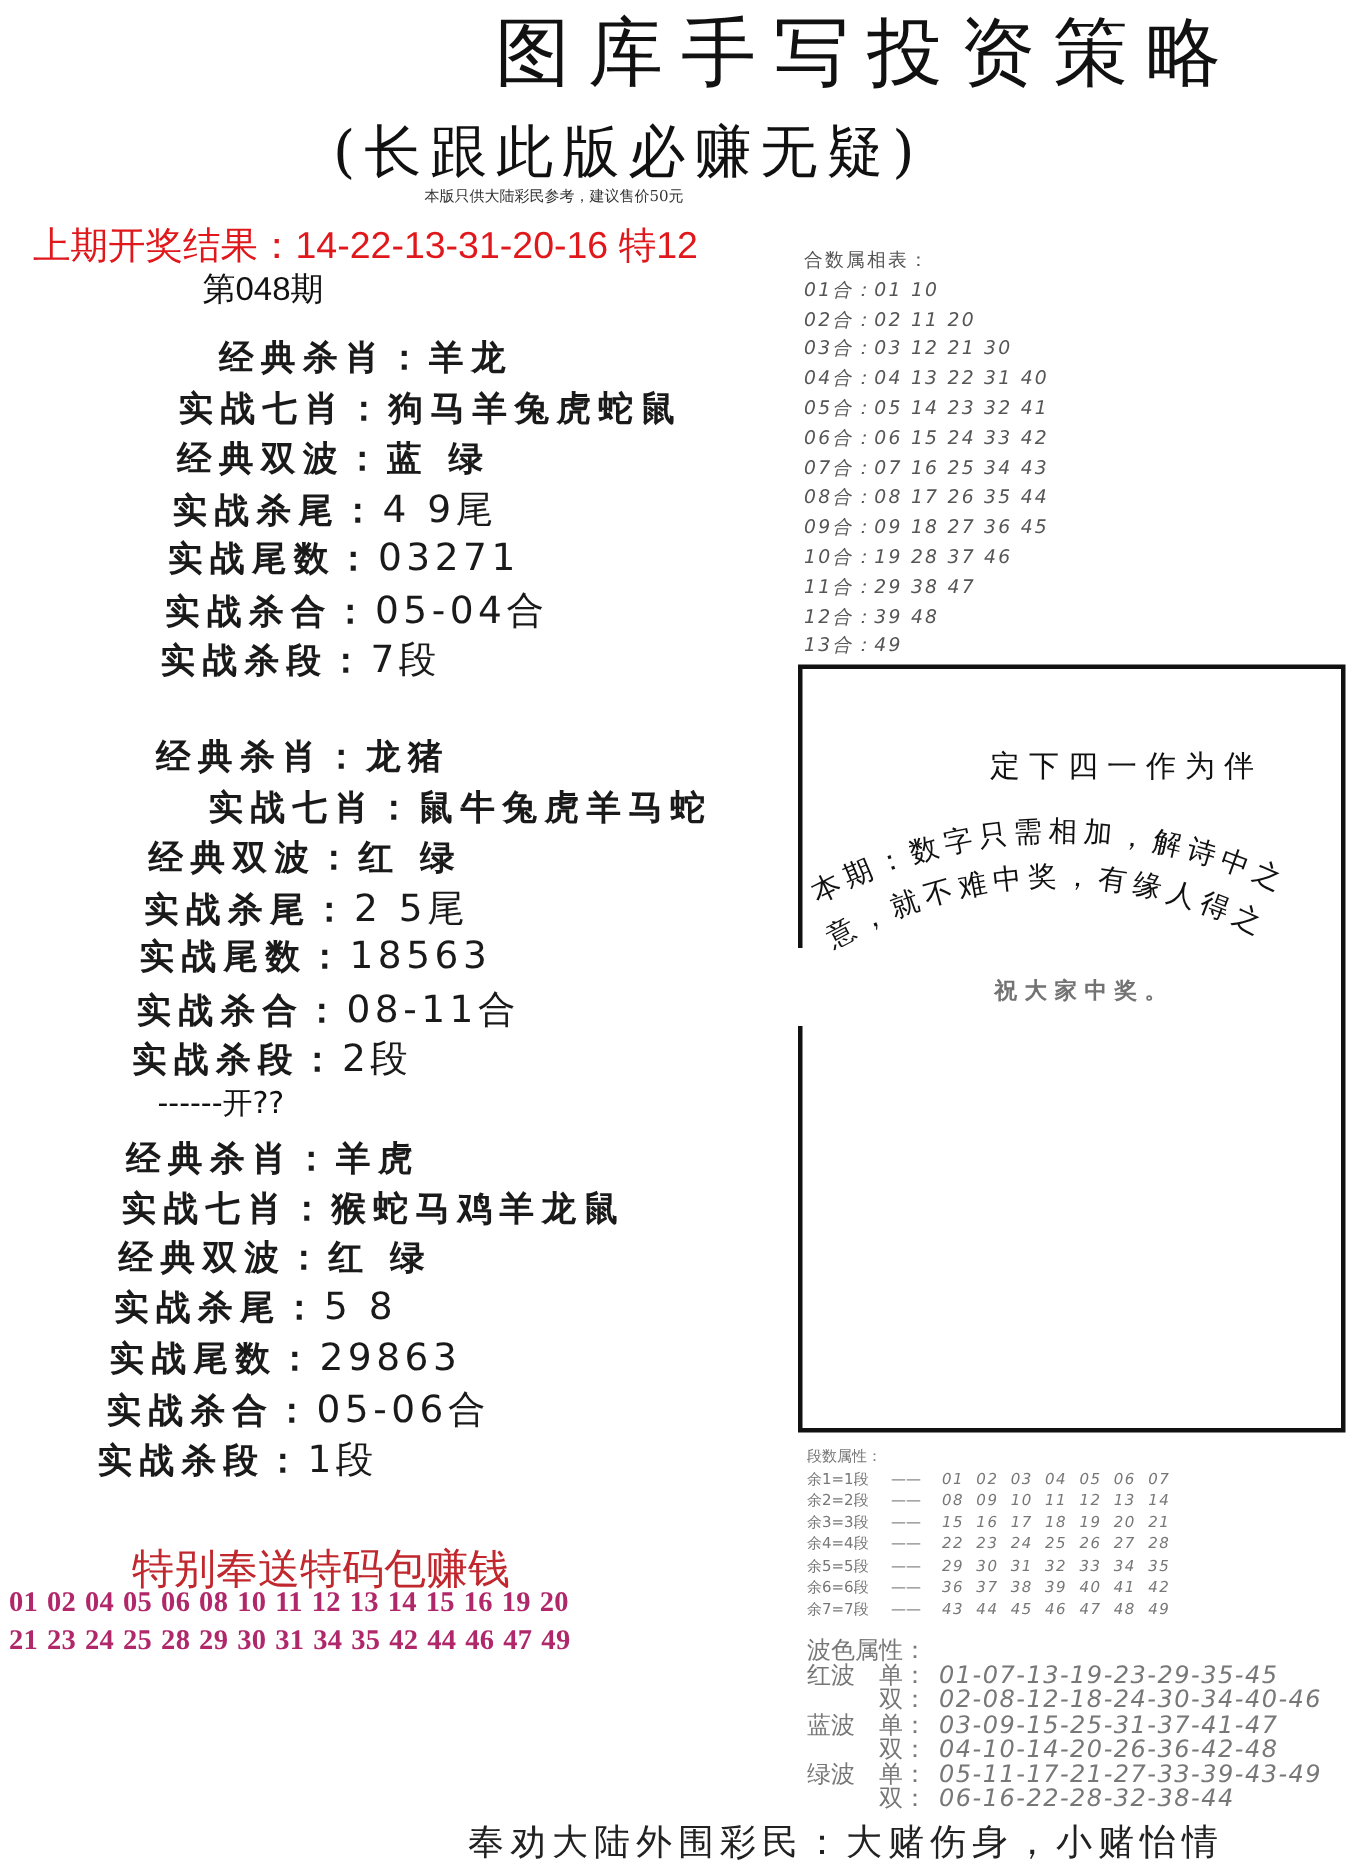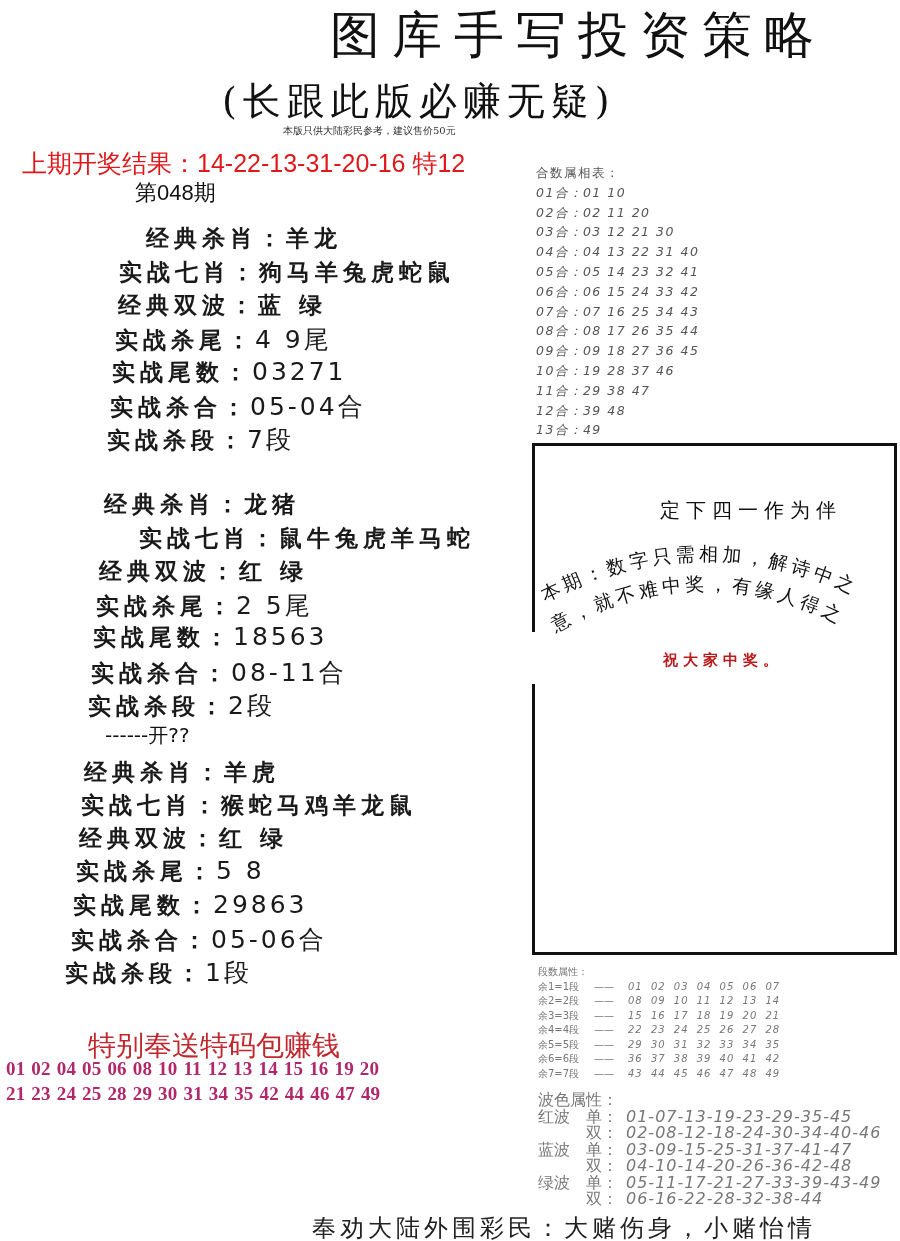--- a/index.html
+++ b/index.html
@@ -31,21 +31,21 @@
               color: #555; font-style: italic; font-family: "DejaVu Sans", sans-serif; letter-spacing: 1.5px; }
   .he-table .hdr { font-style: normal; }
 
   .poem-box { left: 532px; top: 443px; width: 359px; height: 506px;
               border: 3px solid #111; background: #fff; }
   .poem-box .gap { position: absolute; left: -4px; top: 186px; width: 5px; height: 52px; background: #fff; }
   .poem-line1 { left: 660px; top: 497px; font-size: 20px; letter-spacing: 6px; color: #111;
                 font-family: "DejaVu Serif", serif; }
   .poem-arc { left: 540px; top: 540px; width: 350px; height: 110px; }
   .poem-wish { left: 663px; top: 651px; font-size: 15px; font-weight: bold; letter-spacing: 5px;
-               color: #b91c1c; font-family: "DejaVu Serif", serif; }
+               color: #737373; font-family: "DejaVu Serif", serif; }
 
   .seg-table { left: 538px; top: 965px; font-size: 10px; line-height: 14.5px; color: #777;
                font-family: "DejaVu Sans", sans-serif; }
   .seg-table .row { display: flex; }
   .seg-table .k { width: 56px; font-style: normal; }
   .seg-table .d { width: 34px; }
   .seg-table .v { font-style: italic; letter-spacing: 1px; word-spacing: 4px; }
 
   .wave-table { left: 538px; top: 1092px; font-size: 16px; line-height: 16.5px; color: #777;
                 font-family: "DejaVu Sans", sans-serif; }

